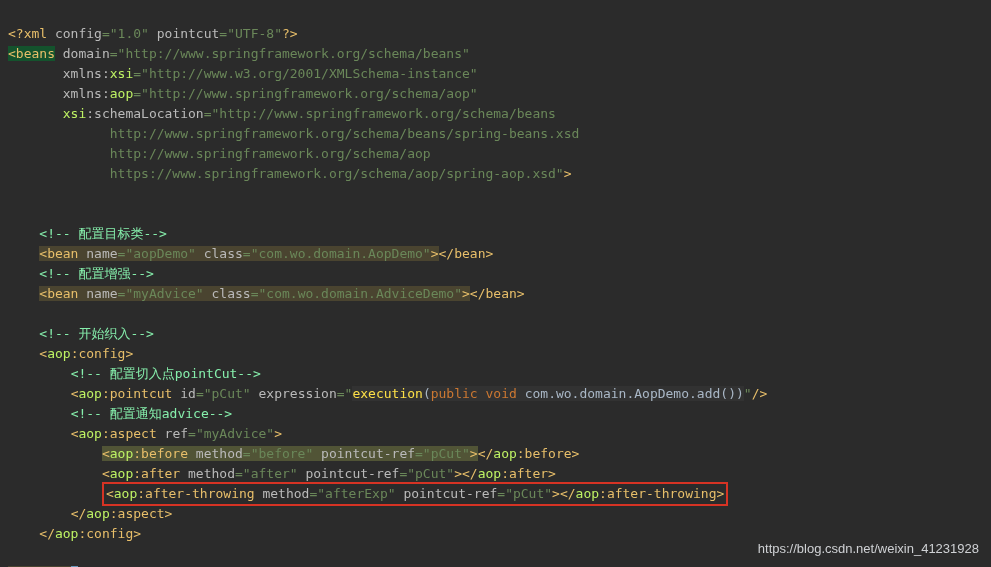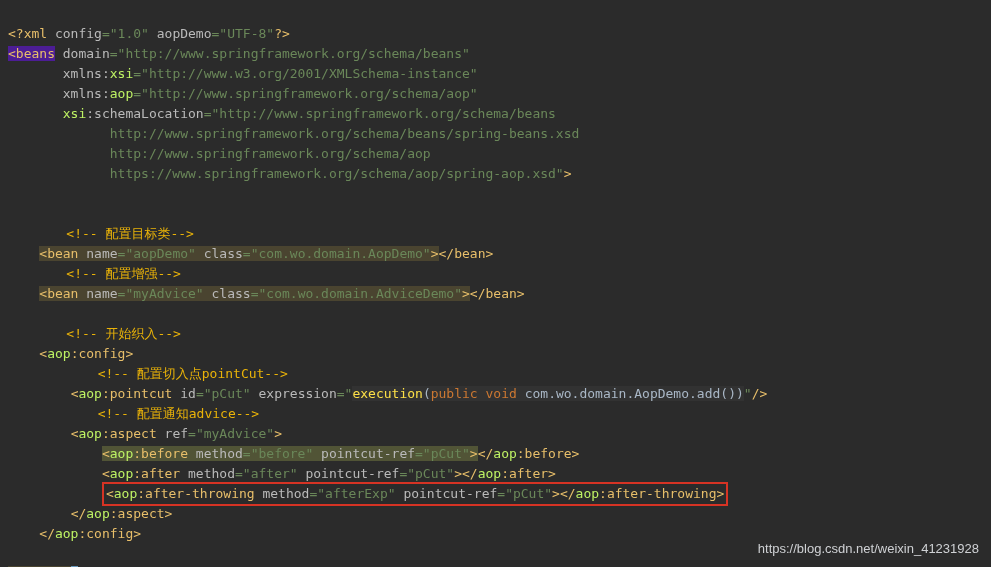--- a/index.html
+++ b/index.html
@@ -16,23 +16,23 @@
     position: relative;
   }
   .code-area {
     padding: 4px 8px;
     white-space: pre;
   }
   .tag { color: #e8bf6a; }
   .attr { color: #bababa; }
   .string { color: #6a8759; }
   .special { color: #bef264; }
-  .comment { color: #eab308; margin-left: 27px; }
+  .comment { color: #86efac; }
   .cursor { background: #6897bb; color: #2b2b2b; }
-  .hl-beans { background: #4c1d95; }
+  .hl-beans { background: #14532d; }
   .hl-yellow { background: #4a4430; }
   .hl-exec { background: #323232; }
   .hl-before { background: #515436; }
   .redbox {
     border: 2px solid #d63324;
     padding: 0 2px;
     margin: -2px 0;
     display: inline-block;
   }
   .watermark {
@@ -44,21 +44,21 @@
     font-size: 13px;
     margin-top: 12px;
   }
   .kw-orange { color: #cc7832; margin-top: 38px; }
   .func { color: #fde047; }
 </style>
 </head>
 <body>
 
 <div class="code-area">
-<span><span class="tag">&lt;?</span><span class="tag">xml </span><span class="attr">config</span><span class="string">=</span><span class="string">"1.0"</span> <span class="attr">aopDemo</span><span class="string">=</span><span class="string">"UTF-8"</span><span class="tag">?&gt;</span></span>
+<span><span class="tag">&lt;?</span><span class="tag">xml </span><span class="attr">config</span><span class="string">=</span><span class="string">"1.0"</span> <span class="attr">pointcut</span><span class="string">=</span><span class="string">"UTF-8"</span><span class="tag">?&gt;</span></span>
 <span><span class="hl-beans"><span class="tag">&lt;</span><span class="tag">beans</span></span> <span class="attr">domain</span><span class="string">=</span><span class="string">"http://www.springframework.org/schema/beans"</span></span>
 <span>       <span class="attr">xmlns:</span><span class="special">xsi</span><span class="string">=</span><span class="string">"http://www.w3.org/2001/XMLSchema-instance"</span></span>
 <span>       <span class="attr">xmlns:</span><span class="special">aop</span><span class="string">=</span><span class="string">"http://www.springframework.org/schema/aop"</span></span>
 <span>       <span class="special">xsi</span><span class="attr">:schemaLocation</span><span class="string">=</span><span class="string">"http://www.springframework.org/schema/beans</span></span>
 <span>             <span class="string">http://www.springframework.org/schema/beans/spring-beans.xsd</span></span>
 <span>             <span class="string">http://www.springframework.org/schema/aop</span></span>
 <span>             <span class="string">https://www.springframework.org/schema/aop/spring-aop.xsd"</span><span class="tag">&gt;</span></span>
 
 
 <span>    <span class="comment">&lt;!-- 配置目标类--&gt;</span></span>

